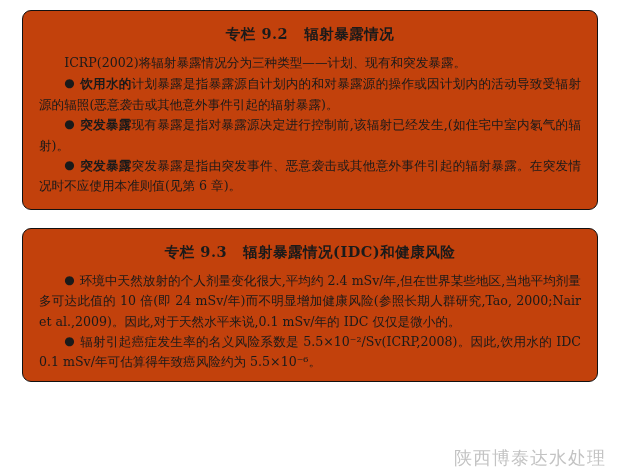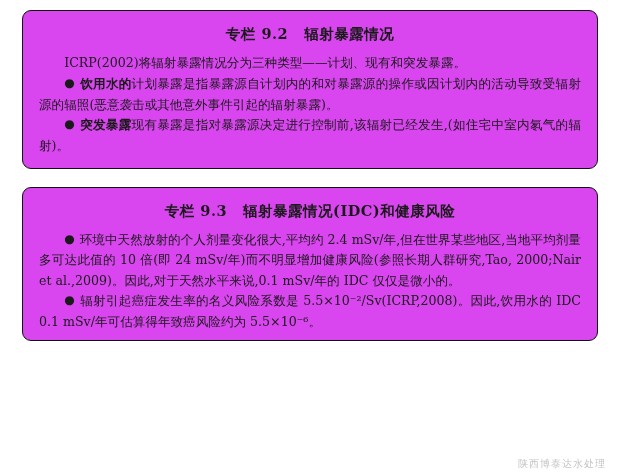--- a/index.html
+++ b/index.html
@@ -21,21 +21,21 @@
     position: relative;
     box-sizing: border-box;
     padding: 10px 22px 0 22px;
   }
   .box {
     border: 1.5px solid #111;
     border-radius: 9px;
     box-sizing: border-box;
     padding: 10px 16px 12px 16px;
     margin-bottom: 18px;
-    background: #d946ef;
+    background: #c2410c;
   }
   .box-title {
     text-align: center;
     font-weight: bold;
     font-size: 14.5px;
     letter-spacing: 0.5px;
     margin: 4px 0 9px 0;
     font-family: "DejaVu Serif", "Liberation Serif", serif;
   }
   .box-title .num {
@@ -72,36 +72,37 @@
     position: absolute;
     right: 14px;
     bottom: 6px;
     text-align: center;
     color: #b9b9b9;
     font-family: "DejaVu Sans", "Liberation Sans", sans-serif;
     line-height: 1.35;
     pointer-events: none;
     opacity: 0.85;
   }
-  .wm-line1 { font-size: 10px; letter-spacing: 1px; text-align: right; }
+  .wm-line1 { font-size: 18px; letter-spacing: 1px; text-align: right; }
   .wm-line2 { font-size: 12px; letter-spacing: 0.5px; }
   #box2 { padding-bottom: 8px; }
 </style>
 </head>
 <body>
 
 <div class="page">
 
   <div class="box" id="box1">
     <div class="box-title">
       <span class="num">专栏 9.2</span><span>辐射暴露情况</span>
     </div>
     <p class="para indent">ICRP(2002)将辐射暴露情况分为三种类型——计划、现有和突发暴露。</p>
     <p class="bullet-para"><span class="dot">●</span> <span class="b">饮用水的</span><span>计划暴露是指暴露源自计划内的和对暴露源的操作或因计划内的活动导致受辐射源的辐照(恶意袭击或其他意外事件引起的辐射暴露)。</span></p>
     <p class="bullet-para"><span class="dot">●</span> <span class="b">突发暴露</span><span>现有暴露是指对暴露源决定进行控制前,该辐射已经发生,(如住宅中室内氡气的辐射)。</span></p>
+    <p class="bullet-para"><span class="dot">●</span> <span class="b">突发暴露</span><span>突发暴露是指由突发事件、恶意袭击或其他意外事件引起的辐射暴露。在突发情况时不应使用本准则值(见第 6 章)。</span></p>
   </div>
 
   <div class="box" id="box2">
     <div class="box-title">
       <span class="num">专栏 9.3</span><span>辐射暴露情况(IDC)和健康风险</span>
     </div>
     <p class="bullet-para"><span class="dot">●</span> <span>环境中天然放射的个人剂量变化很大,平均约 2.4 mSv/年,但在世界某些地区,当地平均剂量多可达此值的 10 倍(即 24 mSv/年)而不明显增加健康风险(参照长期人群研究,Tao, 2000;Nair et al.,2009)。因此,对于天然水平来说,0.1 mSv/年的 IDC 仅仅是微小的。</span></p>
     <p class="bullet-para"><span class="dot">●</span> <span>辐射引起癌症发生率的名义风险系数是 5.5×10⁻²/Sv(ICRP,2008)。因此,饮用水的 IDC 0.1 mSv/年可估算得年致癌风险约为 5.5×10⁻⁶。</span></p>
   </div>
 

